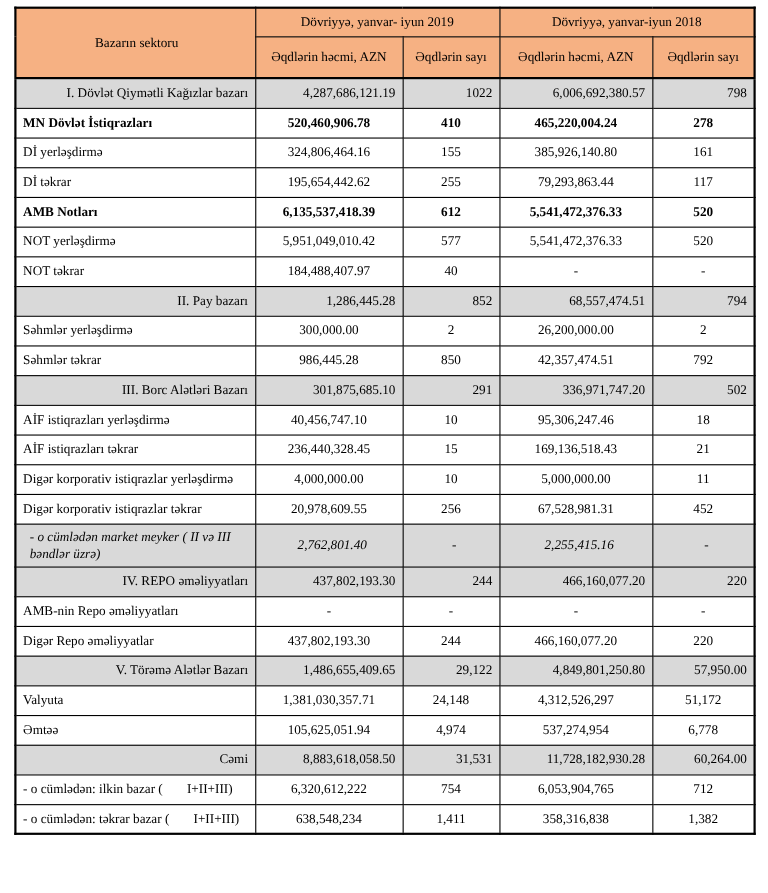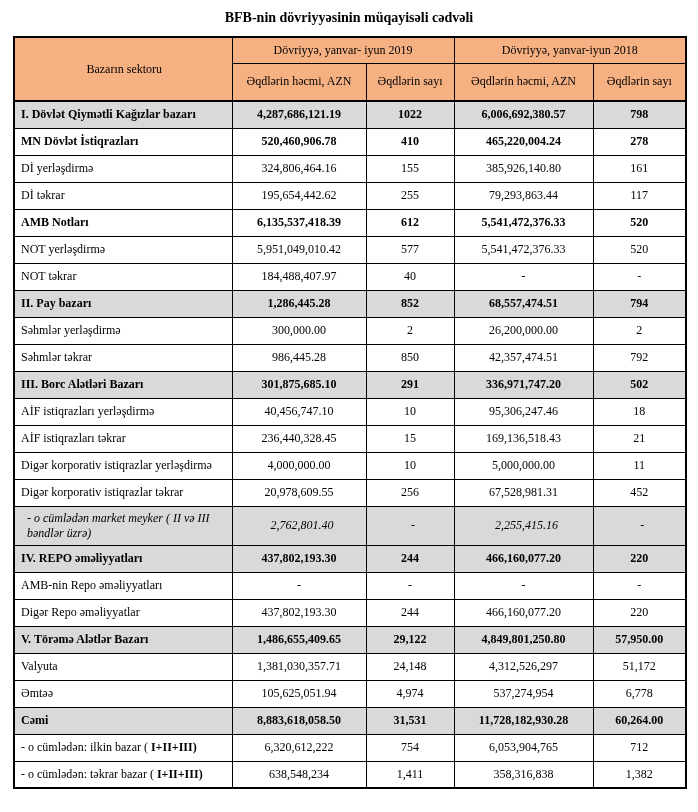--- a/index.html
+++ b/index.html
@@ -57,39 +57,39 @@
   thead tr.sub-row th { height: 38px; }
   thead { border-bottom: 2px solid var(--border-color); }
   th.sector-head { border-right: 1px solid var(--border-color); padding-left: 8px; }
 
   tbody td { height: 27px; background: #ffffff; }
   td.cell-label { text-align: left; }
   td.cell-value { text-align: center; }
 
   tr.row-section td {
     background: var(--section-bg);
-    font-weight: bold;
+    font-weight: normal;
+    text-align: right;
   }
   tr.row-bold td {
     font-weight: bold;
   }
   tr.row-italic td {
     background: var(--section-bg);
     font-style: italic;
     padding-left: 12px;
   }
   tr.row-italic td.cell-label { }
   tr.row-normal td { font-weight: normal; }
-  td.cell-label b { font-weight: bold; }
+  td.cell-label b { font-weight: normal; margin-left: 19px; }
 </style>
 </head>
 <body>
 
 <div class="page">
-  <div class="page-title">BFB-nin dövriyyəsinin müqayisəli cədvəli</div>
 
   <table class="turnover">
     <colgroup>
       <col class="c-sector">
       <col class="c-vol19">
       <col class="c-cnt19">
       <col class="c-vol18">
       <col class="c-cnt18">
     </colgroup>
     <thead>

